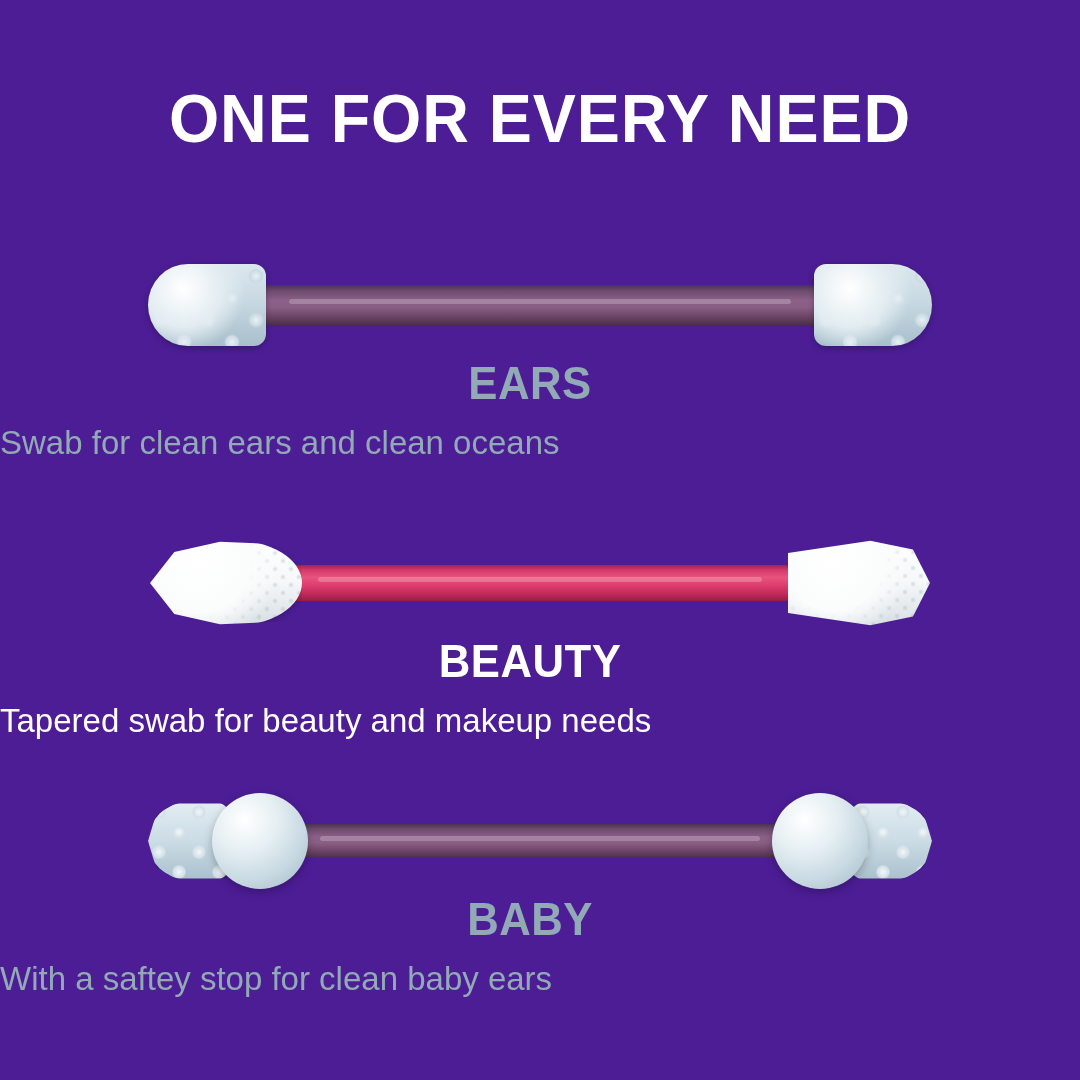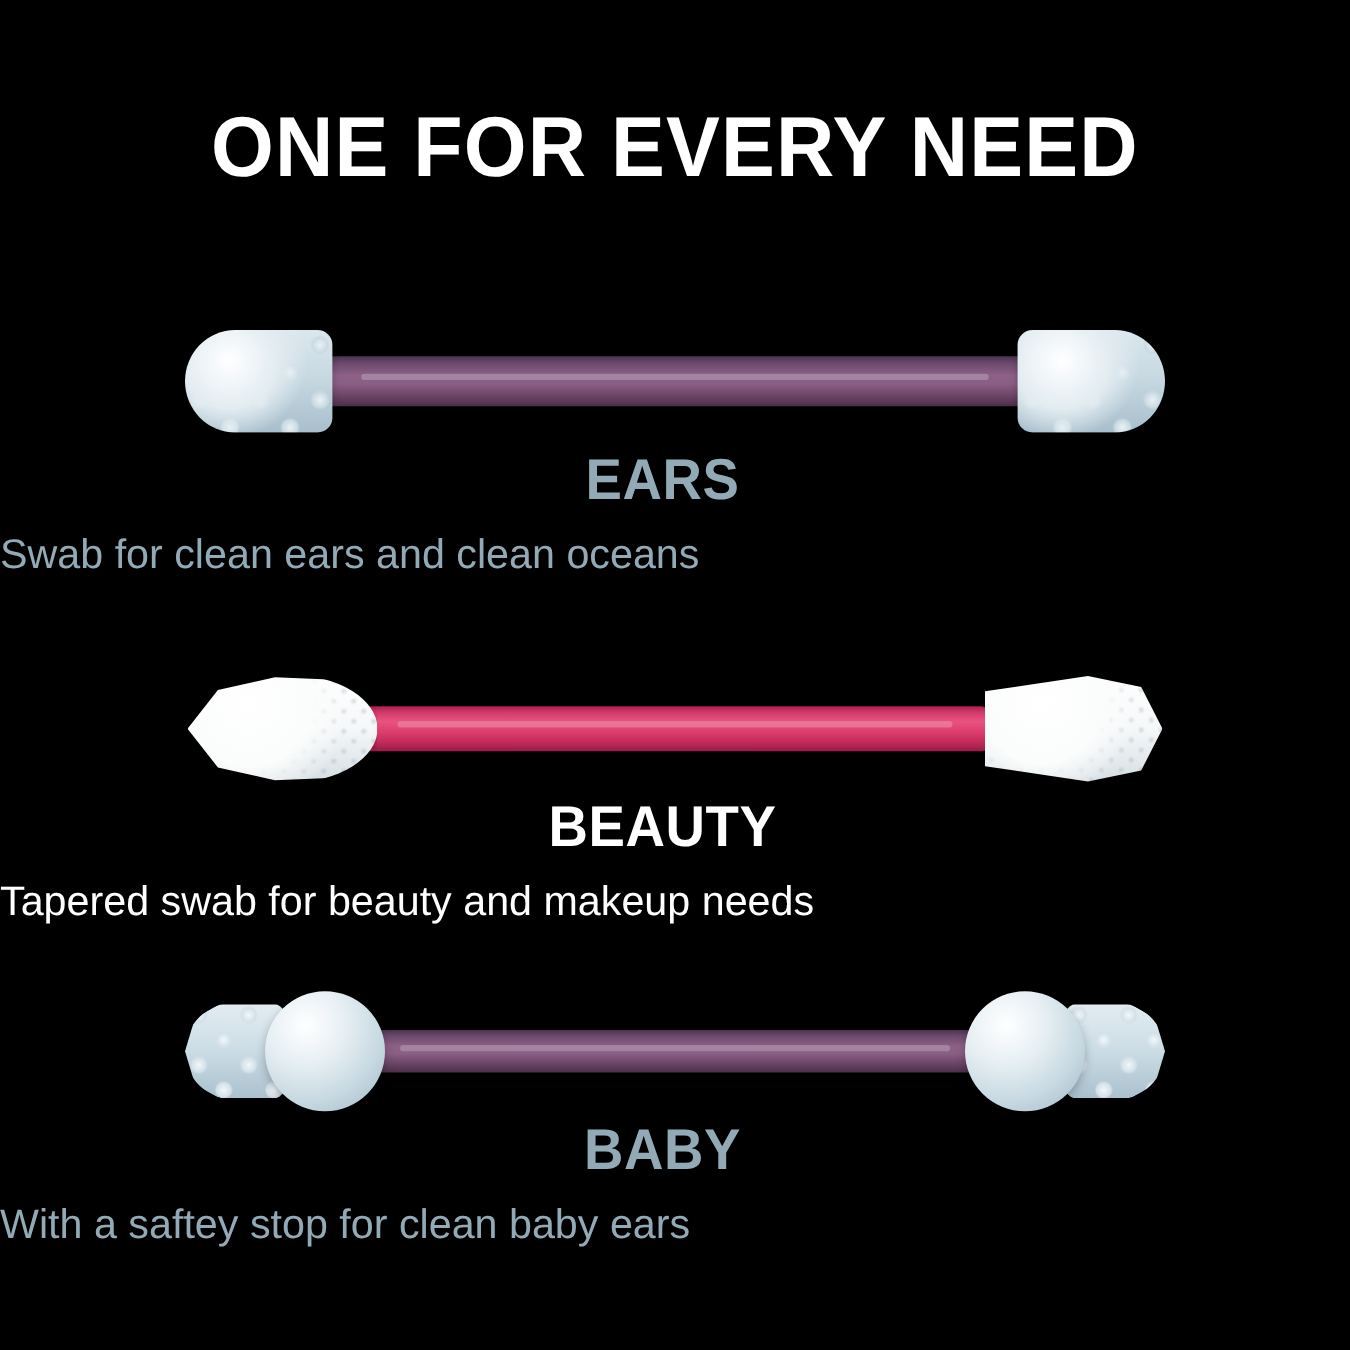--- a/index.html
+++ b/index.html
@@ -11,21 +11,21 @@
     height: 1080px;
     background: #0a4a68;
     font-family: "Liberation Sans", sans-serif;
     overflow: hidden;
     position: relative;
   }
 
   .page {
     position: absolute;
     inset: 0;
-    background: #000000;
+    background: #4c1d95;
     padding-left: 16px;
   }
 
   
   .title {
     position: absolute;
     top: 84px;
     left: 0;
     width: 1080px;
     text-align: center;

